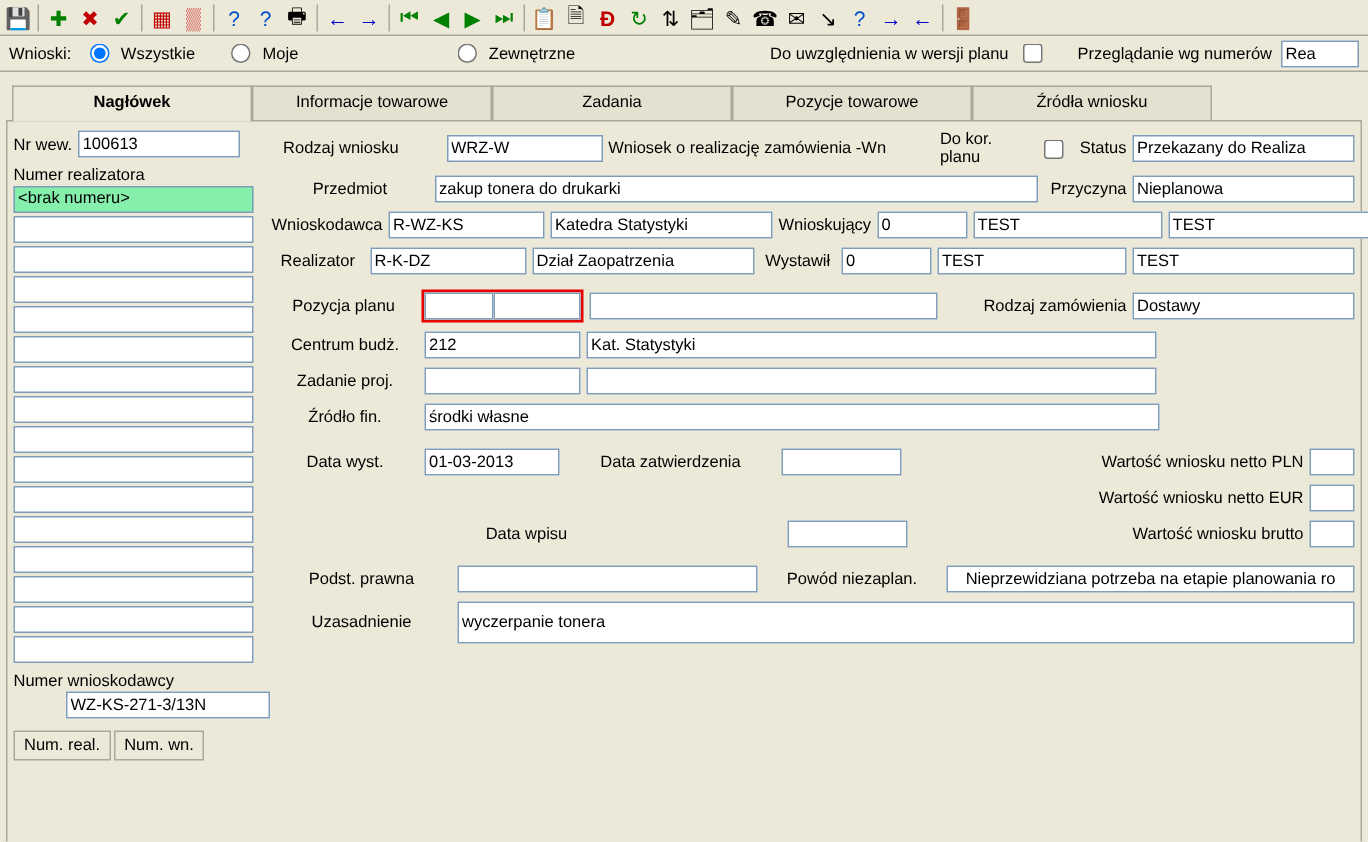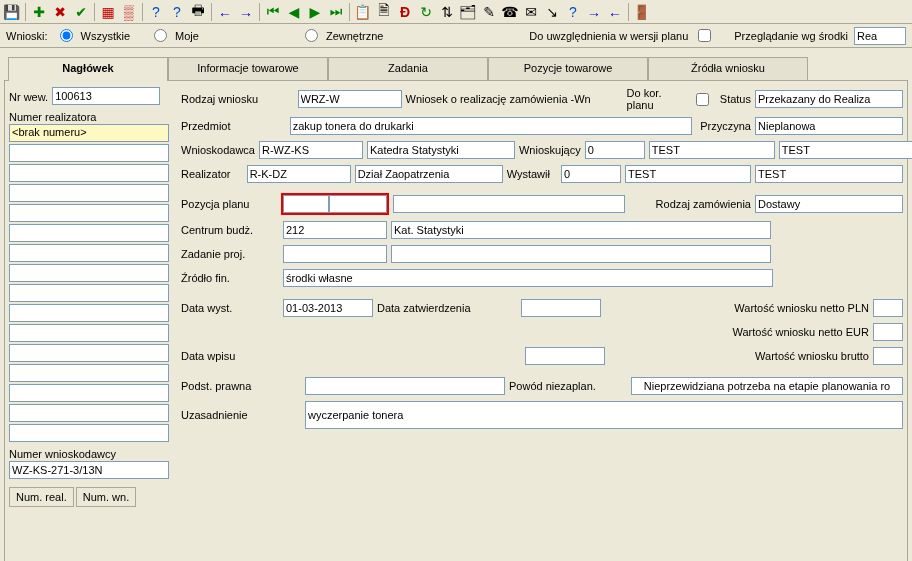--- a/index.html
+++ b/index.html
@@ -82,27 +82,27 @@
     padding: 1px 2px;
   }
   .listbox {
     background: #fff;
     border: 1px solid #7f9db9;
     height: 18px;
     width: 160px;
     display: block;
     margin-bottom: 2px;
   }
-  .listbox.highlight { background: #fef9c3; }
+  .listbox.highlight { background: #86efac; }
   .right-area {
     position: absolute;
     left: 176px; top: 6px; right: 4px; bottom: 4px;
   }
   .row { display:flex; align-items:center; margin-bottom: 6px; gap:4px; }
-  .rlbl { text-align: left; display:inline-block; }
+  .rlbl { text-align: center; display:inline-block; }
   .btn {
     background: #ece9d8;
     border: 1px solid #aca899;
     height: 20px;
     font: inherit;
     padding: 2px 6px;
   }
   .red-box { border: 2px solid #e60000; }
 </style>
 </head>
@@ -152,21 +152,21 @@
   <input type="radio" checked="" style="">
   <label>Wszystkie</label>
   <input type="radio" style="margin-left: 18px;">
   <label>Moje</label>
   <input type="radio" style="margin-left: 100px;">
   <label>Zewnętrzne</label>
   <span style="flex:1"></span>
   <label>Do uwzględnienia w wersji planu</label>
   <input type="checkbox" style="">
   <span style="width:8px"></span>
-  <label>Przeglądanie wg środki</label>
+  <label>Przeglądanie wg numerów</label>
   <input class="field" style="width: 52px;" value="Rea">
 </div>
 
 <div class="tabs">
   <div class="tab active">Nagłówek</div>
   <div class="tab">Informacje towarowe</div>
   <div class="tab">Zadania</div>
   <div class="tab">Pozycje towarowe</div>
   <div class="tab">Źródła wniosku</div>
 </div>
@@ -189,21 +189,21 @@
     <div class="listbox"></div>
     <div class="listbox"></div>
     <div class="listbox"></div>
     <div class="listbox"></div>
     <div class="listbox"></div>
     <div class="listbox"></div>
     <div class="listbox"></div>
     <div class="listbox"></div>
     <div class="listbox"></div>
     <span class="lbl" style="margin-top:6px">Numer wnioskodawcy</span>
-    <input class="field" style="width: 160px;" value="WZ-KS-271-3/13N">
+    <input class="field" style="width: 136px; margin-left: 35px;" value="WZ-KS-271-3/13N">
     <div style="margin-top:8px;display:flex;gap:2px">
       <button class="btn">Num. real.</button>
       <button class="btn">Num. wn.</button>
     </div>
   </div>
 
   <div class="right-area">
 
     <div class="row">
       <span class="rlbl" style="width:98px">Rodzaj wniosku</span>

